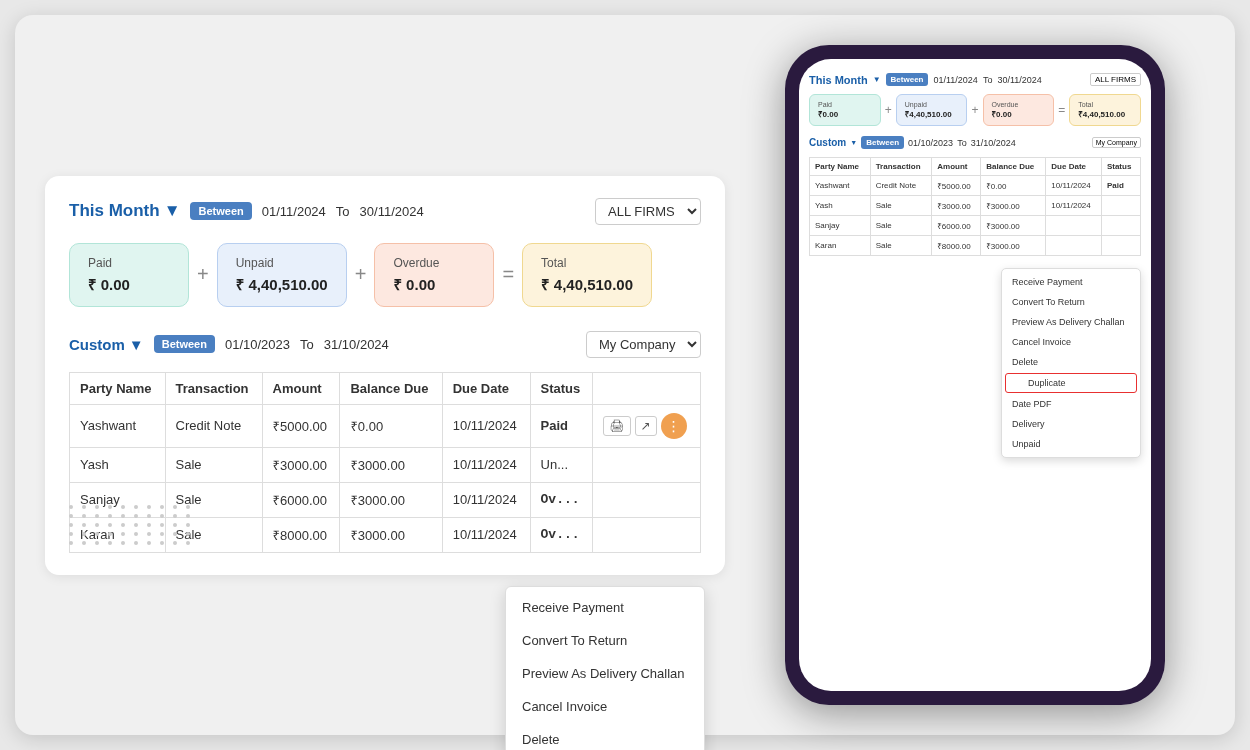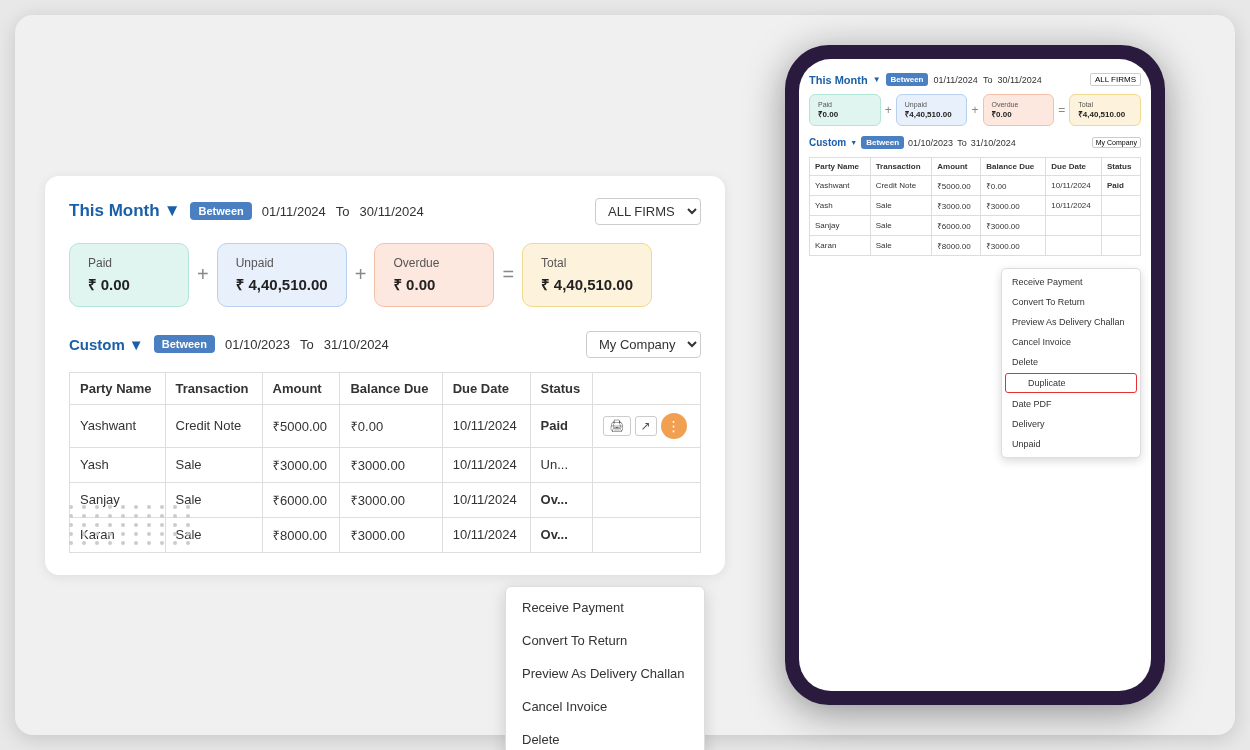--- a/index.html
+++ b/index.html
@@ -157,20 +157,21 @@
       color: #2aaa6a;
       font-weight: 600;
     }
     .status-un {
       color: #e8a020;
       font-weight: 400;
     }
     .status-ov {
       color: #e83030;
       font-weight: 600;
+      font-family: Liberation Mono, monospace;
     }
     .action-icons {
       display: flex;
       gap: 4px;
       align-items: center;
     }
     .action-btn {
       background: none;
       border: 1px solid #ccc;
       border-radius: 3px;

